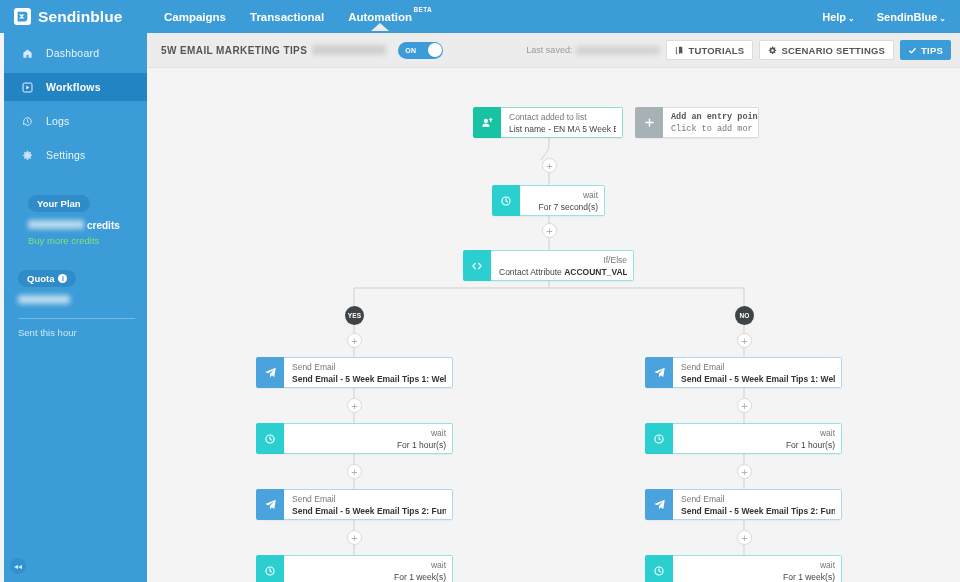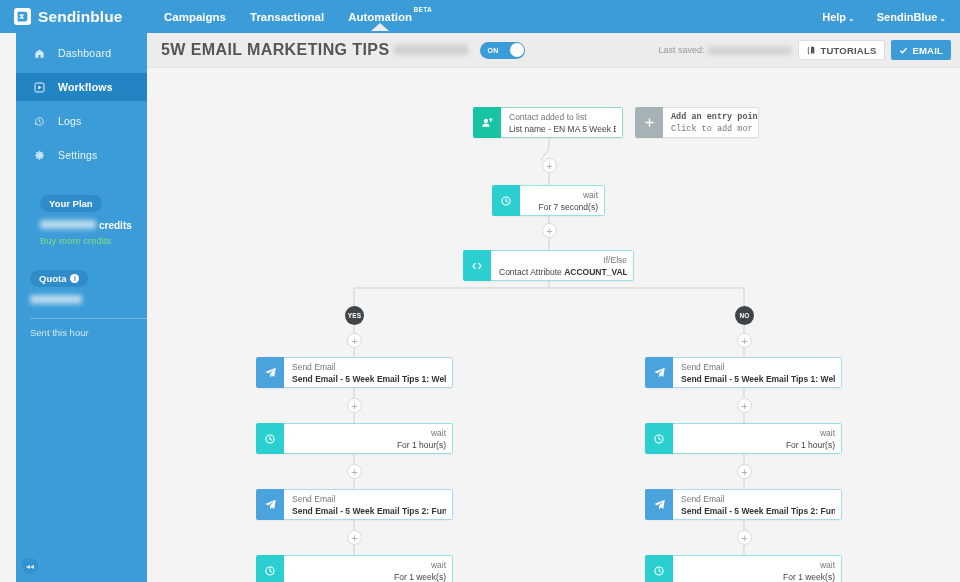--- a/index.html
+++ b/index.html
@@ -39,21 +39,21 @@
   .nav-right .nav-link { font-size: 11px; }
   .caret { font-size: 8px; margin-left: 2px; }
   .nav-arrow {
     position: absolute; bottom: -8px; left: 50%; transform: translateX(-50%);
     width: 0; height: 0; border-left: 9px solid transparent;
     border-right: 9px solid transparent; border-bottom: 8px solid #ececec;
   }
 
   
   .sidebar {
-    position: absolute; top: 33px; left: 16px; width: 147px; height: 549px;
+    position: absolute; top: 33px; left: 4px; width: 147px; height: 549px;
     background: #3c9cd8; color: #fff;
   }
   .side-item {
     height: 28px; display: flex; align-items: center; gap: 13px;
     padding-left: 17px; font-size: 10.5px; cursor: pointer; color: #eaf5fc;
     margin-top: 6px;
   }
   .side-item.active { background: #2384c4; color: #fff; font-weight: bold; }
   .side-ico { width: 12px; text-align: center; font-size: 10px; opacity: .95; display:flex; align-items:center; justify-content:center;}
   .side-ico svg { display:block; }
@@ -87,21 +87,21 @@
     border-radius: 50%; background: #3291cf; color: #d6ebf8;
     font-size: 8px; display: flex; align-items: center; justify-content: center; cursor: pointer;
   }
 
   
   .subheader {
     position: absolute; top: 33px; left: 147px; width: 813px; height: 35px;
     background: #ececec; display: flex; align-items: center; padding: 0 9px 0 14px;
     border-bottom: 1px solid #e2e2e2;
   }
-  .wf-title { font-size: 16px; font-weight: bold; color: #555; letter-spacing: .4px; }
+  .wf-title { font-size: 10px; font-weight: bold; color: #555; letter-spacing: .4px; }
   .title-redact { width: 74px; height: 10px; margin-left: 5px; background:#cfcfcf; filter: blur(2.6px); border-radius:2px; display:inline-block;}
   .toggle {
     margin-left: 12px; width: 45px; height: 17px; border-radius: 9px; background: #3c9cd8;
     display: flex; align-items: center; cursor: pointer; position: relative;
   }
   .toggle-label { color: #fff; font-size: 7px; font-weight: bold; margin-left: 7px; letter-spacing: .4px; }
   .toggle-knob {
     position: absolute; right: 1.5px; top: 1.5px; width: 14px; height: 14px;
     border-radius: 50%; background: #fff;
   }
@@ -286,27 +286,36 @@
         <span class="saved-redact"></span>
       </div>
       <div class="btn btn-white">
         <span>
           <svg width="9" height="9" viewBox="0 0 16 16" fill="#555">
               <path d="M3 1.5h8.5a1.5 1.5 0 0 1 1.5 1.5v11l-3-1.6-3 1.6V1.5H3A1.5 1.5 0 0 0 1.5 3v10A1.5 1.5 0 0 0 3 14.5h1V13H3V3z"></path>
             </svg>
         </span>
         <span>TUTORIALS</span>
       </div>
+      <div class="btn btn-white">
+        <span>
+          <svg width="9" height="9" viewBox="0 0 16 16" fill="#555">
+            <path d="M7.1 1h1.8l.3 1.7 1.3.6 1.5-.9 1.3 1.3-.9 1.5.6 1.3 1.7.3v1.8l-1.7.3-.6 1.3.9 1.5-1.3 1.3-1.5-.9-1.3.6-.3 1.7H7.1l-.3-1.7-1.3-.6-1.5.9-1.3-1.3.9-1.5-.6-1.3L1.3 8.9V7.1l1.7-.3.6-1.3-.9-1.5 1.3-1.3 1.5.9 1.3-.6z"></path>
+            <circle cx="8" cy="8" r="2.1" fill="#fff"></circle>
+          </svg>
+        </span>
+        <span>SCENARIO SETTINGS</span>
+      </div>
       <div class="btn btn-blue">
         <span>
           <svg width="9" height="9" viewBox="0 0 16 16" fill="none" stroke="#fff" stroke-width="2.4">
               <path d="M2.5 8.5l3.6 3.6L13.5 4"></path>
             </svg>
         </span>
-        <span>EMAIL</span>
+        <span>TIPS</span>
       </div>
     </div>
   </div>
 
   <div class="canvas">
 
     <svg class="svg-layer" width="813" height="514">
       <g stroke="#cfcfcf" stroke-width="1" fill="none">
 
         <path d="M402 70 C 402 84, 402 80, 394 92"></path>

